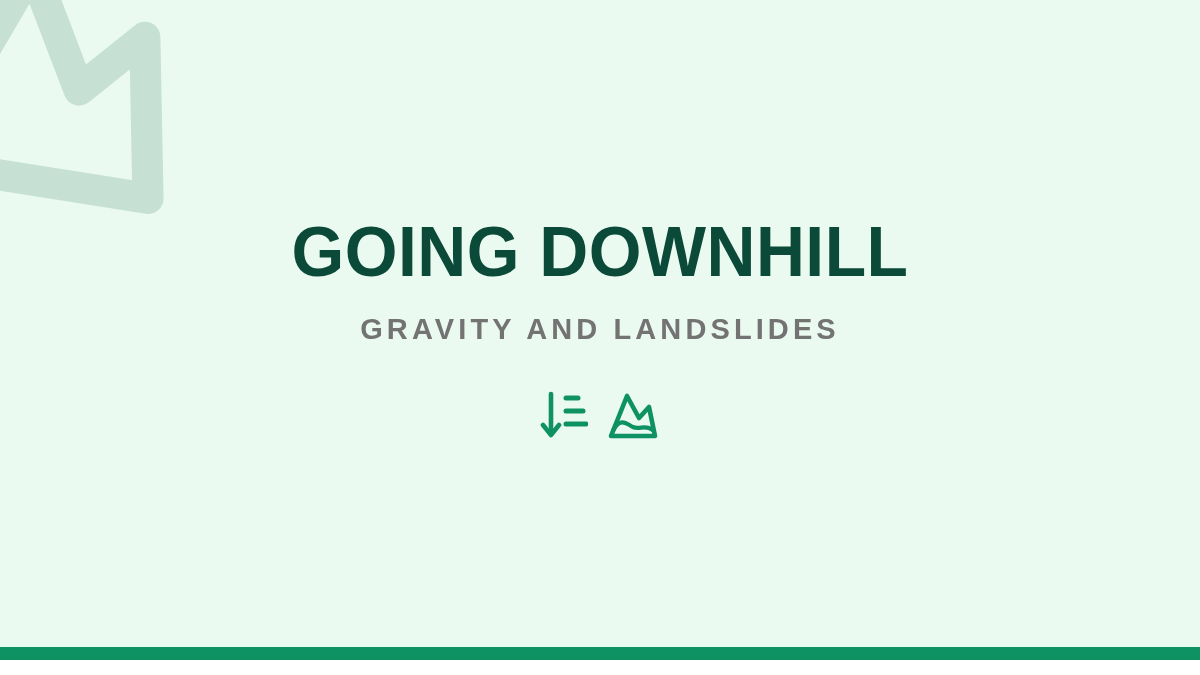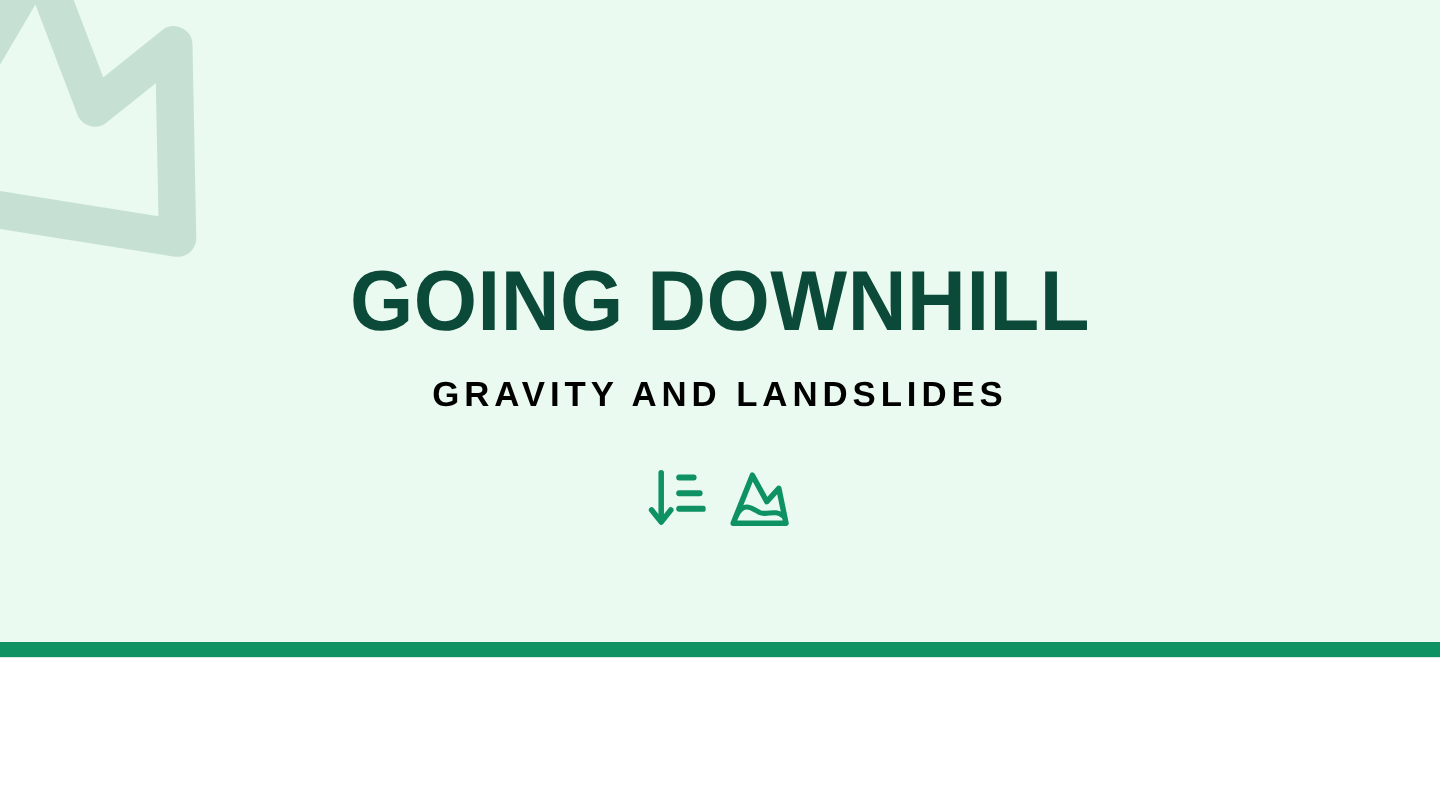--- a/index.html
+++ b/index.html
@@ -9,21 +9,21 @@
   }
 
   body {
     font-family: "Liberation Sans", sans-serif;
     background: #ffffff;
   }
 
   .slide {
     position: relative;
     width: 1200px;
-    height: 548px;
+    height: 660px;
     overflow: hidden;
     background: #eafaf1;
   }
 
   
   .deco-mountain {
     position: absolute;
     left: -118px;
     top: -96px;
     width: 340px;
@@ -69,21 +69,21 @@
     -webkit-font-smoothing: antialiased;
   }
 
   .subtitle {
     margin: 0;
     position: absolute;
     top: 313px;
     left: 0;
     right: 0;
     text-align: center;
-    color: #000000;
+    color: #737373;
     font-family: "Liberation Sans", sans-serif;
     font-weight: 700;
     font-size: 29px;
     line-height: 1.15;
     letter-spacing: 4.1px;
   }
 
   
   .icon-row {
     position: absolute;

